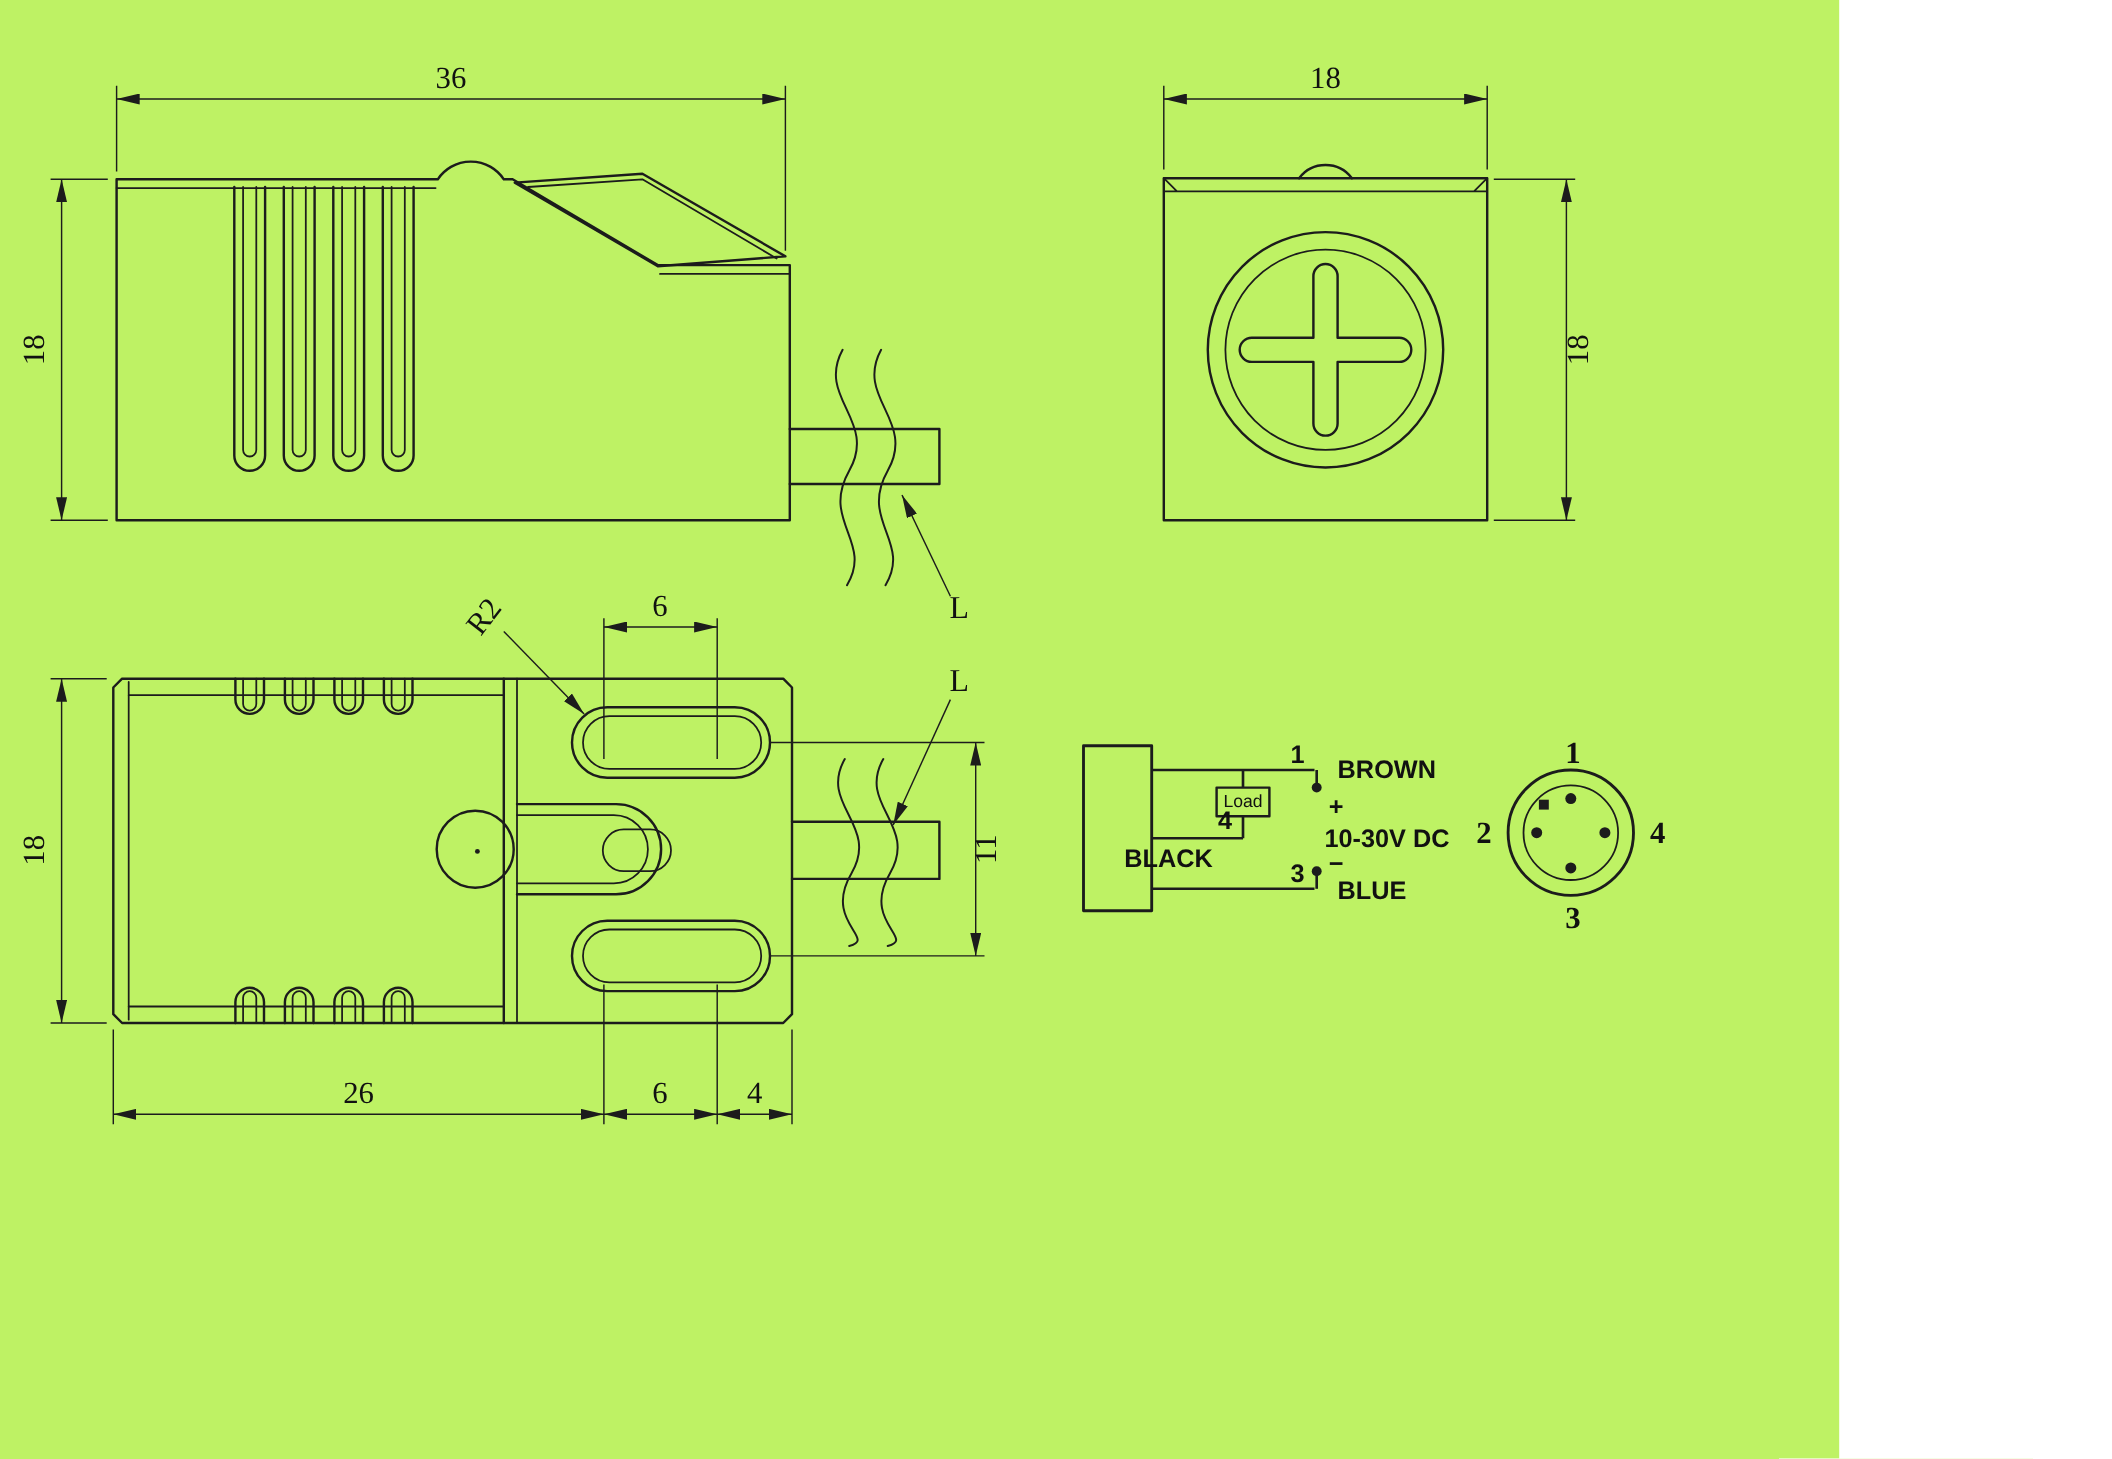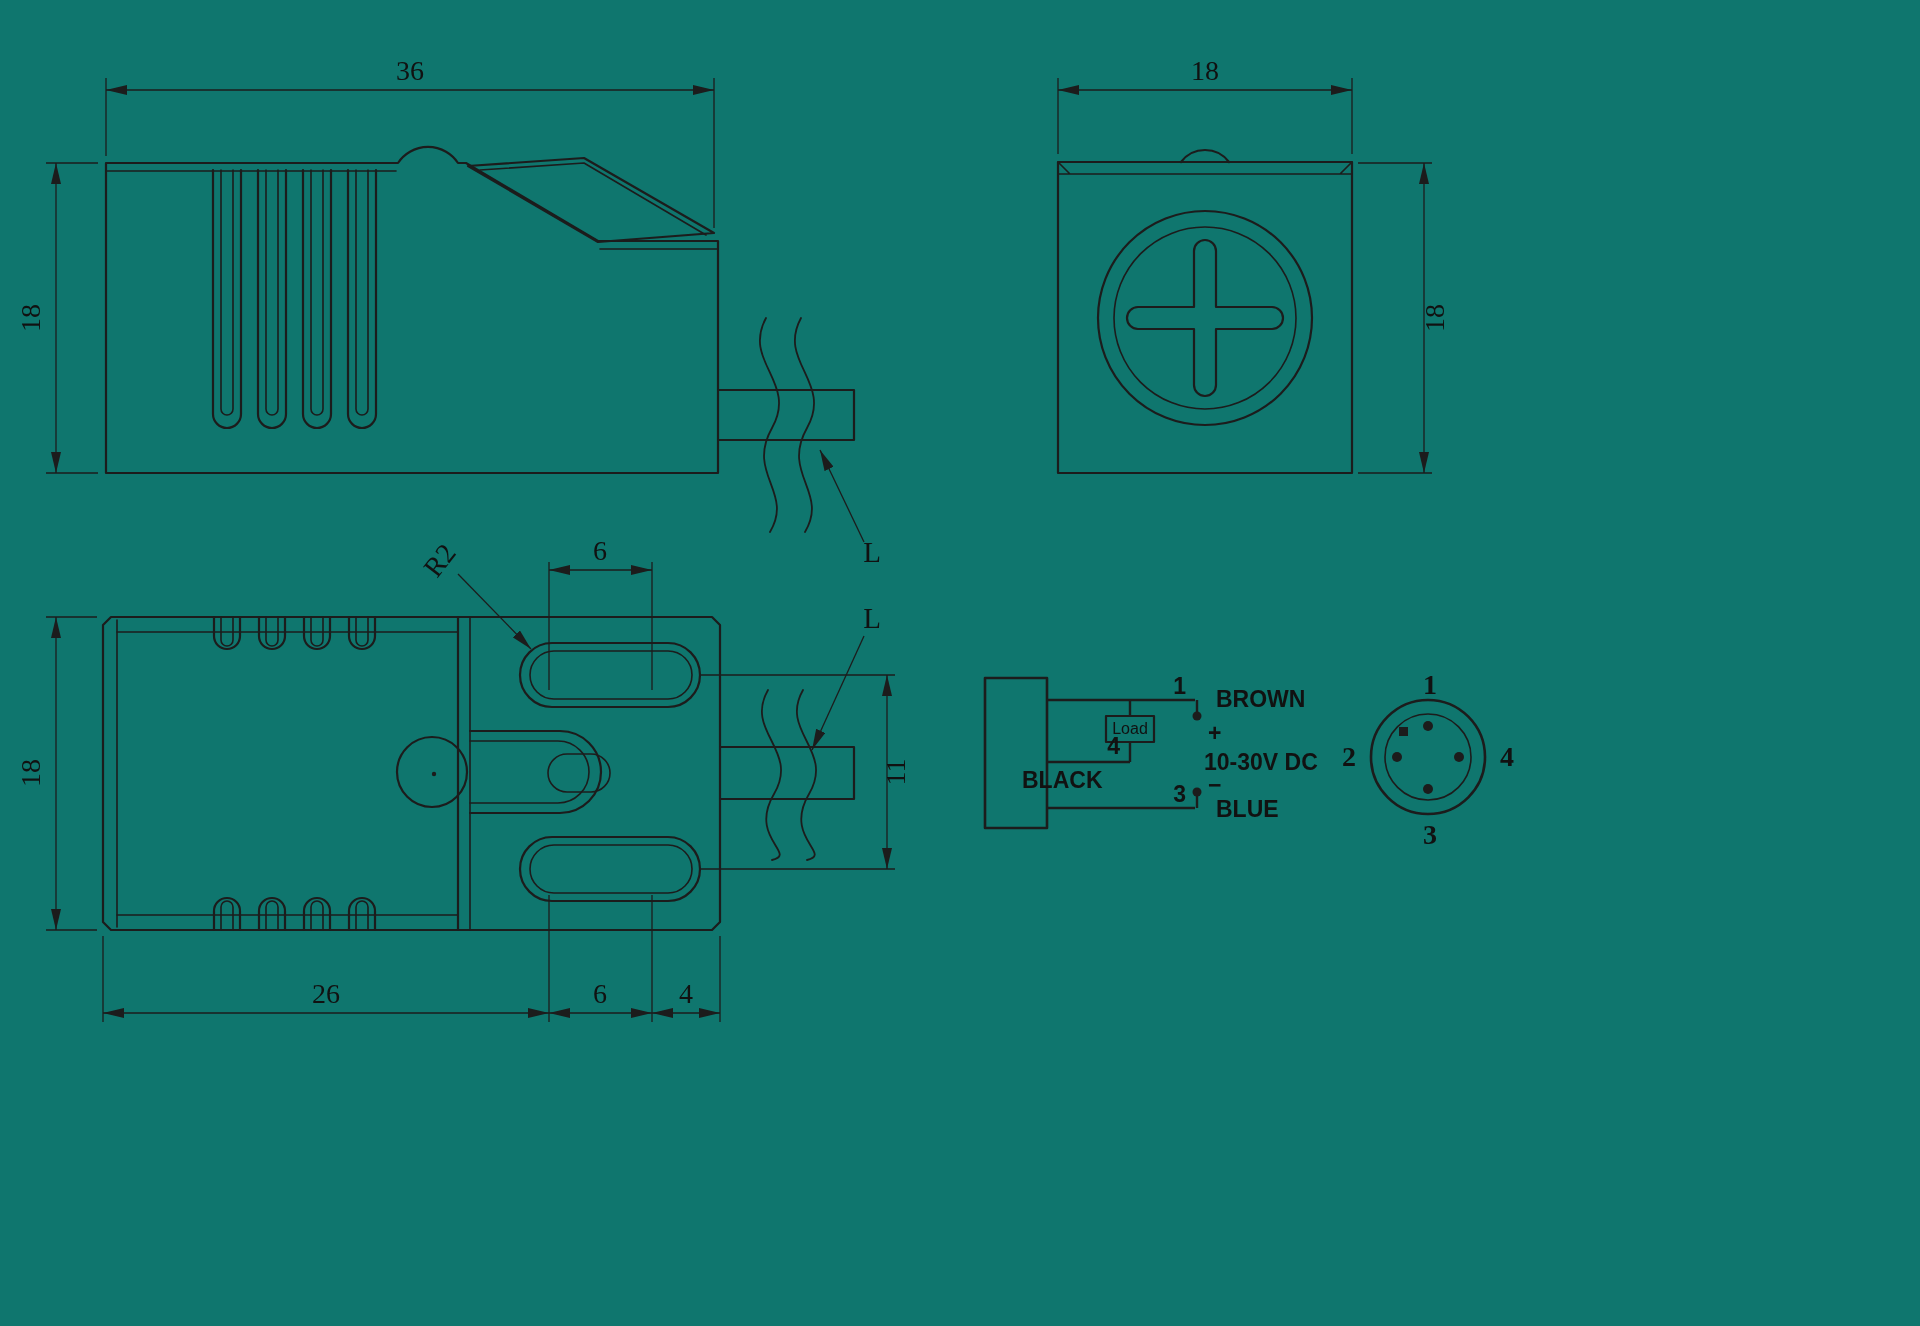--- a/index.html
+++ b/index.html
@@ -1,16 +1,16 @@
 <!DOCTYPE html>
 <html><head>
 <meta charset="utf-8">
 <style>
   html,body{margin:0;padding:0;background:#ffffff;}
-  .canvas{position:relative;width:1920px;height:1326px;background:#0f766e;overflow:hidden;}
+  .canvas{position:relative;width:1672px;height:1326px;background:#bef264;overflow:hidden;}
   svg{display:block;}
   .obj{fill:none;stroke:#1c1c1c;stroke-width:2.2;stroke-linejoin:round;stroke-linecap:round;}
   .obj-thick{fill:none;stroke:#1c1c1c;stroke-width:2.6;stroke-linejoin:round;}
   .inner{fill:none;stroke:#1c1c1c;stroke-width:1.6;stroke-linejoin:round;stroke-linecap:round;}
   .thin{fill:none;stroke:#1c1c1c;stroke-width:1.3;}
   .wave{fill:none;stroke:#1c1c1c;stroke-width:1.8;stroke-linecap:round;}
   .wire{fill:none;stroke:#1c1c1c;stroke-width:2.4;}
   .fillDot{fill:#1c1c1c;stroke:none;}
   .dimText{font-family:"Liberation Serif",serif;font-size:28px;fill:#111;}
   .leadText{font-family:"Liberation Serif",serif;font-size:29px;fill:#111;}

